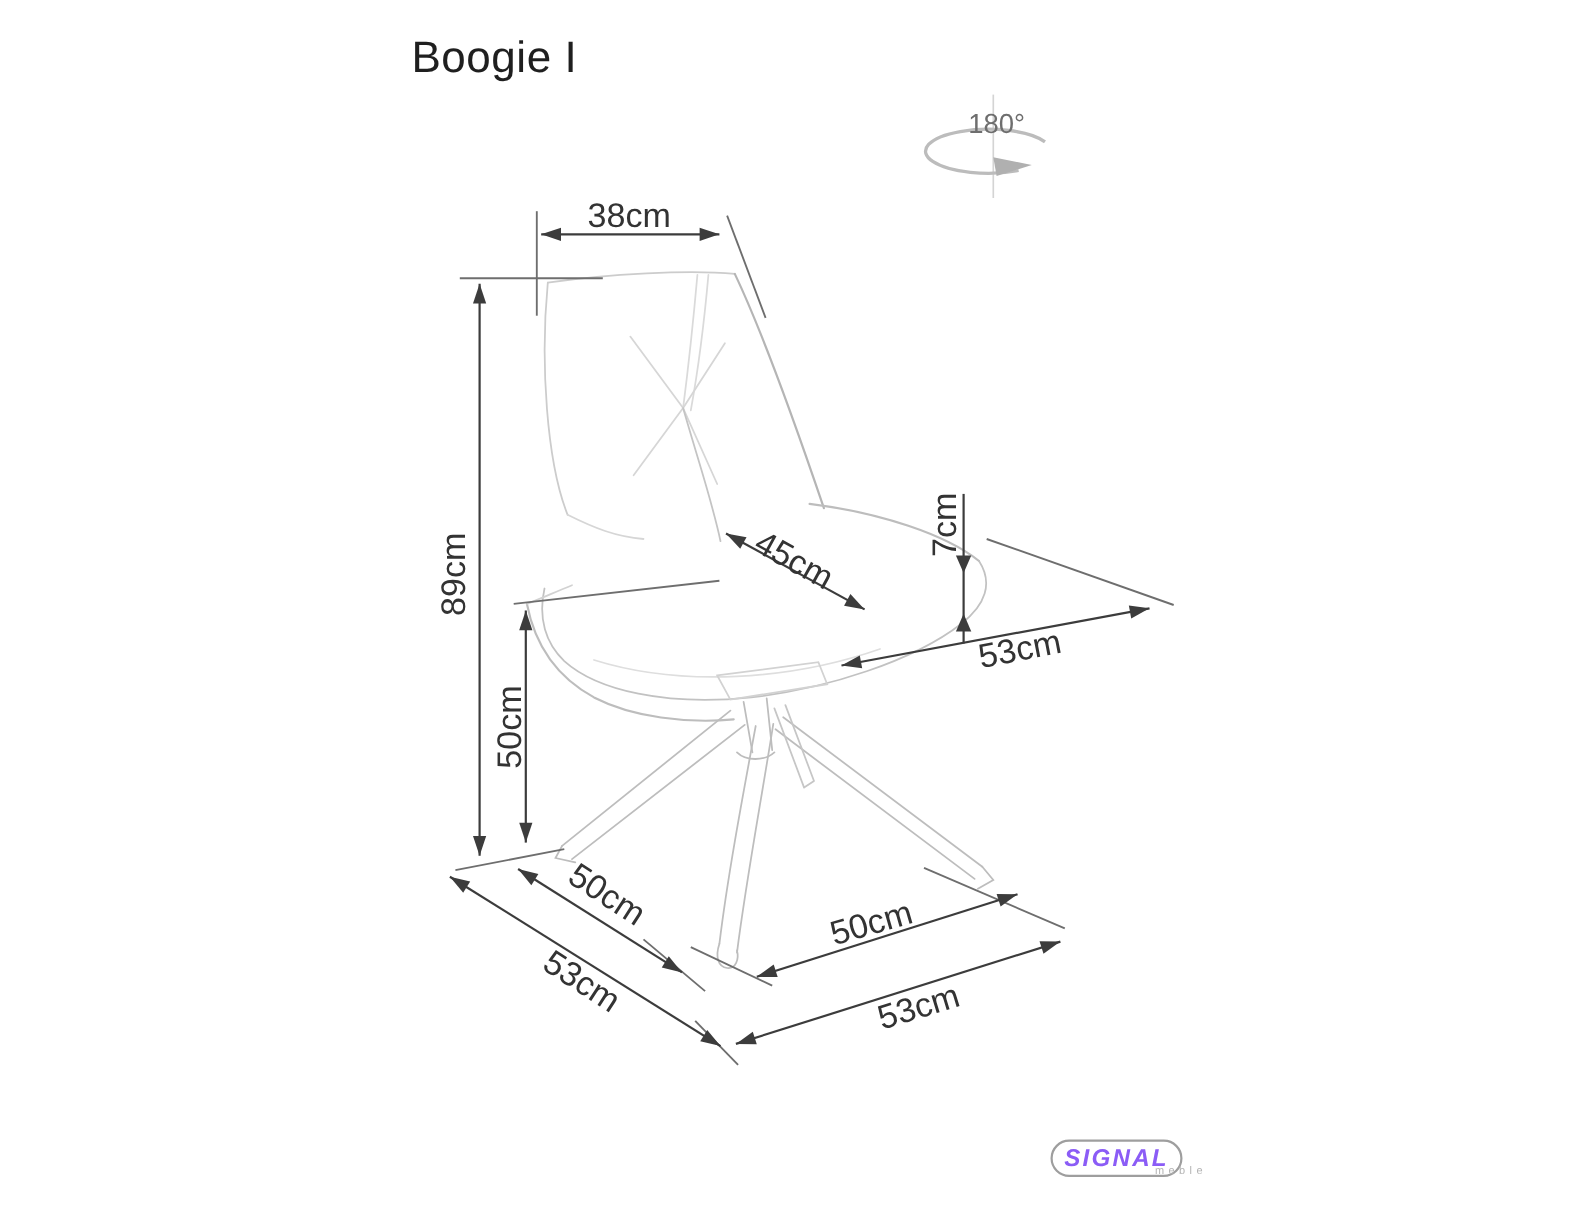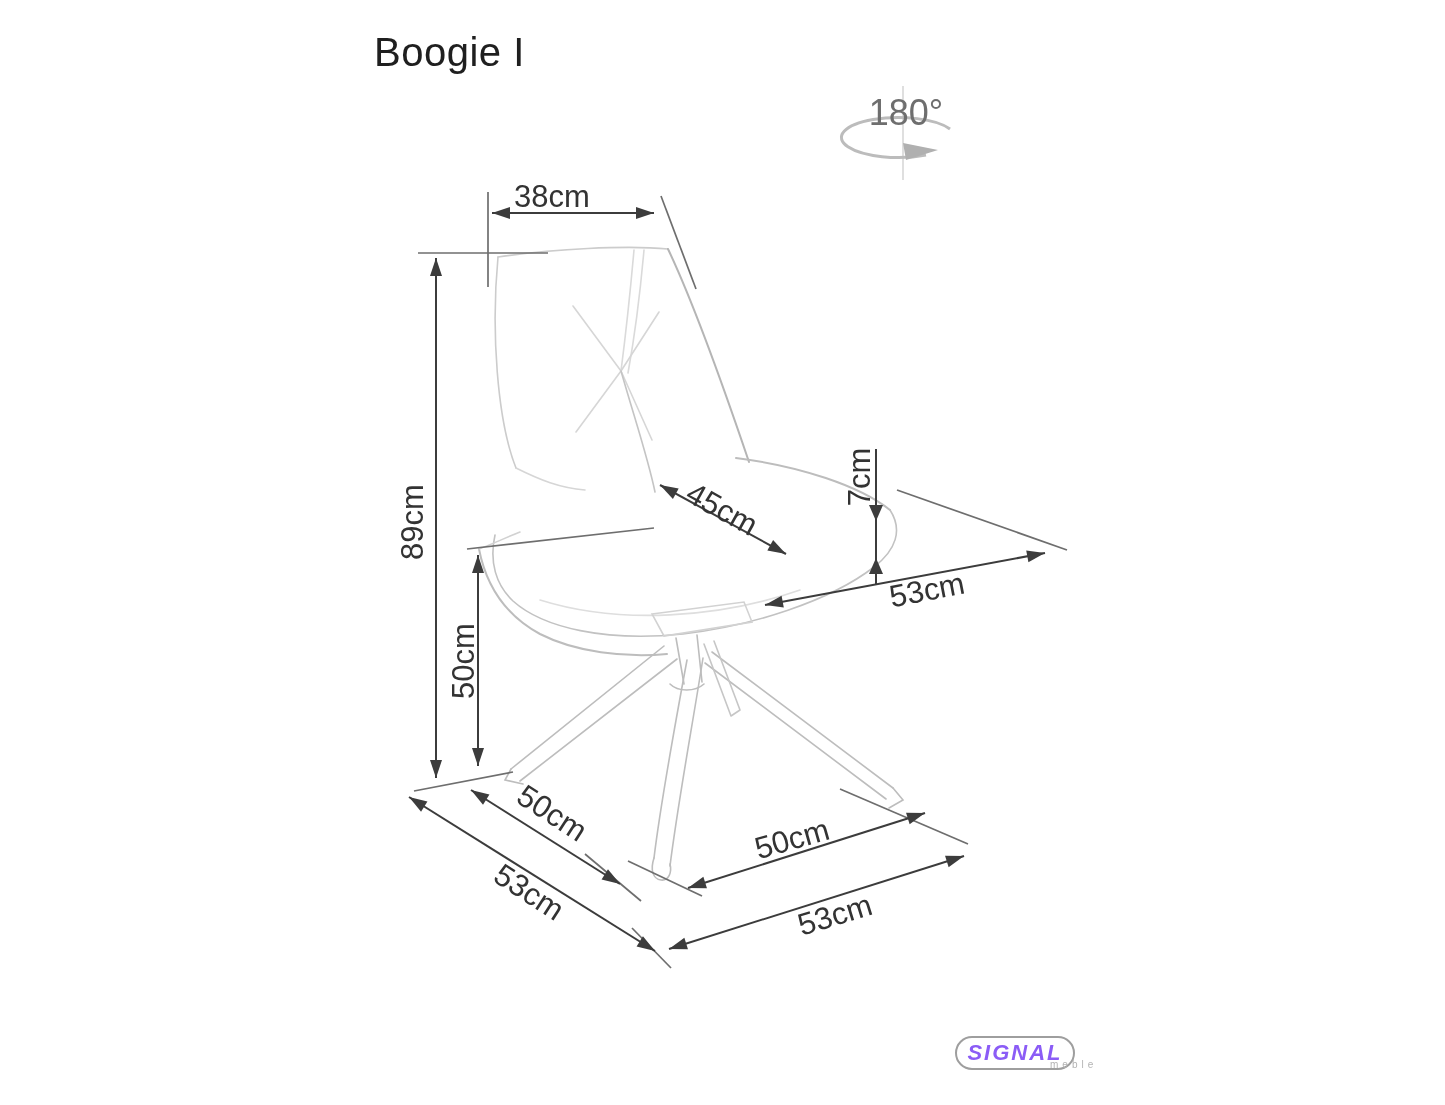--- a/index.html
+++ b/index.html
@@ -11,21 +11,21 @@
   .label{
     position:absolute;color:#333333;font-size:31px;line-height:1;white-space:nowrap;
     transform:translate(-50%,-50%);
   }
   .title{
     position:absolute;left:374px;top:30px;font-size:40px;color:#1f1f1f;
     letter-spacing:0.5px;
   }
   .rot-label{
     position:absolute;left:906px;top:113px;transform:translate(-50%,-50%);
-    font-size:36px;color:#6e6e6e;
+    font-size:25px;color:#6e6e6e;
   }
   .logo-badge{
     position:absolute;left:955px;top:1036px;width:116px;height:30px;
     border:2.5px solid #9e9e9e;border-radius:18px;display:flex;align-items:center;justify-content:center;
     background:#ffffff;
   }
   .logo-text{
     font-size:22px;font-weight:bold;font-style:italic;color:#8b5cf6;letter-spacing:2px;
   }
   .logo-sub{
@@ -111,21 +111,21 @@
       <line x1="409" y1="797" x2="655" y2="951" marker-start="url(#ah)" marker-end="url(#ah)"></line>
       <line x1="688" y1="888" x2="925" y2="813" marker-start="url(#ah)" marker-end="url(#ah)"></line>
       <line x1="669" y1="949" x2="964" y2="856" marker-start="url(#ah)" marker-end="url(#ah)"></line>
     </g>
   </svg>
 
   <div class="title">Boogie I</div>
 
   <div class="rot-label">180°</div>
 
-  <div class="label" style="left:552px;top:196px;text-align:right;">38cm</div>
+  <div class="label" style="left:572px;top:196px;text-align:right;">38cm</div>
 
   <div class="label" style="left:412px;top:522px;transform:translate(-50%,-50%) rotate(-90deg);">89cm</div>
 
   <div class="label" style="left:722px;top:509px;transform:translate(-50%,-50%) rotate(29deg);">45cm</div>
 
   <div class="label" style="left:859px;top:477px;transform:translate(-50%,-50%) rotate(-90deg);">7cm</div>
 
   <div class="label" style="left:927px;top:590px;transform:translate(-50%,-50%) rotate(-11deg);">53cm</div>
 
   <div class="label" style="left:463px;top:661px;transform:translate(-50%,-50%) rotate(-90deg);">50cm</div>

